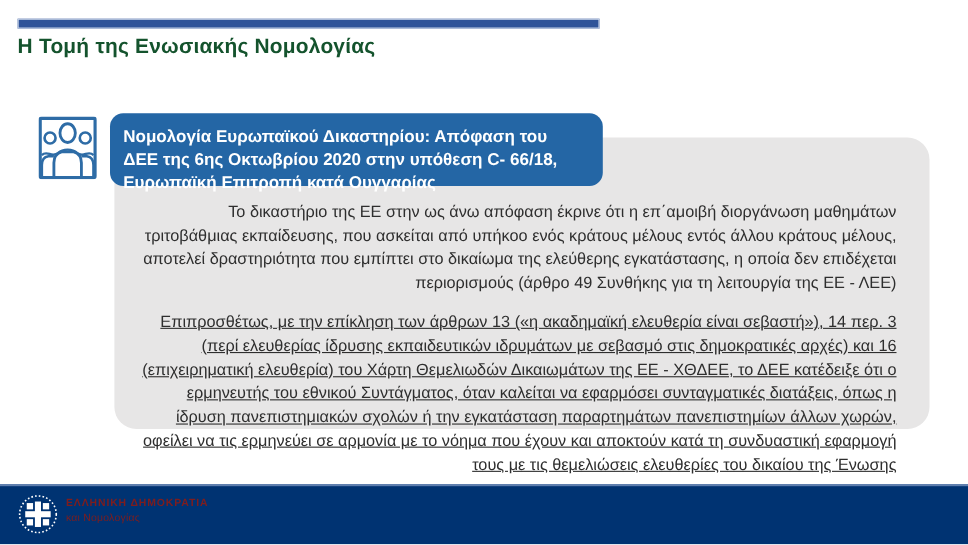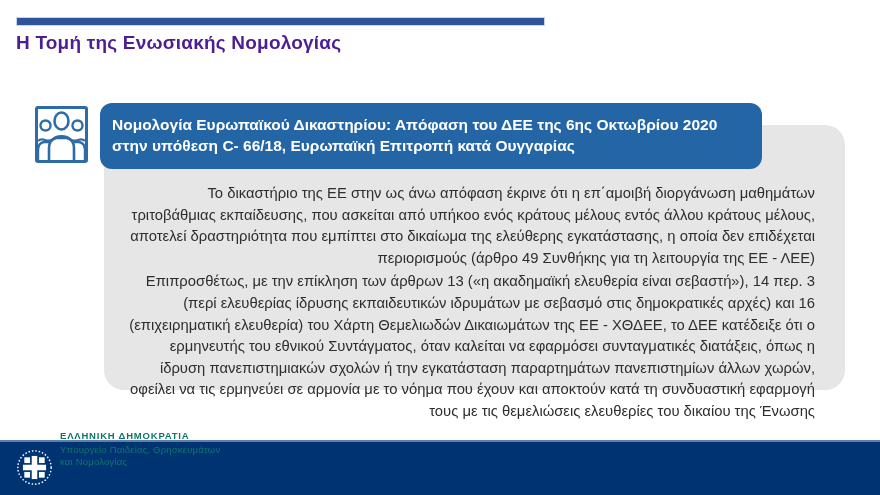--- a/index.html
+++ b/index.html
@@ -18,73 +18,73 @@
     width: 529px; height: 9px;
     background: #2F5499;
     border: 1px solid #c9d4e8;
   }
   .slide-title {
     position: absolute;
     left: 16px; top: 32px;
     width: 700px;
     font-size: 19px;
     font-weight: bold;
-    color: #4c1d95;
+    color: #14532d;
     letter-spacing: 0.2px;
   }
   .people-icon-box {
     position: absolute;
     left: 35px; top: 106px;
     width: 53px; height: 57px;
   }
   .content-box {
     position: absolute;
     left: 104px; top: 125px;
     width: 741px; height: 265px;
     background: #E7E6E6;
     border-radius: 20px;
   }
   .header-box {
     position: absolute;
     left: 100px; top: 103px;
-    width: 662px; height: 66px;
+    width: 448px; height: 66px;
     background: #2466A5;
     border-radius: 12px;
     color: #ffffff;
     font-weight: bold;
     font-size: 15.5px;
     line-height: 21px;
     padding: 11px 26px 0 12px;
   }
   .body-text {
     position: absolute;
     left: 123px; top: 183px;
     width: 692px;
     color: #2e2e2e;
     font-size: 14.8px;
     line-height: 21.6px;
     text-align: right;
   }
-  .body-text p + p { margin-top: 2px; }
+  .body-text p + p { margin-top: 14px; text-decoration: underline; }
   .footer {
     position: absolute;
     left: 0; top: 440px;
     width: 880px; height: 55px;
     background: #003372;
     border-top: 2px solid #5f7fae;
   }
   .emblem {
     position: absolute;
     left: 16px; top: 449px;
     width: 37px; height: 37px;
   }
   .footer-text {
     position: absolute;
-    left: 60px; top: 430px;
-    color: #0f766e;
+    left: 60px; top: 452px;
+    color: #7f1d1d;
   }
   .footer-org {
     font-size: 9.5px;
     font-weight: bold;
     letter-spacing: 0.8px;
     margin-bottom: 3px;
   }
   .footer-line {
     font-size: 9.5px;
     line-height: 12px;
@@ -133,17 +133,16 @@
       <rect x="7.5" y="17" width="25" height="6" fill="#ffffff"></rect>
       <rect x="9" y="9" width="6.2" height="6.2" fill="#ffffff"></rect>
       <rect x="24.8" y="9" width="6.2" height="6.2" fill="#ffffff"></rect>
       <rect x="9" y="24.8" width="6.2" height="6.2" fill="#ffffff"></rect>
       <rect x="24.8" y="24.8" width="6.2" height="6.2" fill="#ffffff"></rect>
     </svg>
   </div>
 
   <div class="footer-text">
     <div class="footer-org">ΕΛΛΗΝΙΚΗ ΔΗΜΟΚΡΑΤΙΑ</div>
-    <div class="footer-line">Υπουργείο Παιδείας, Θρησκευμάτων</div>
     <div class="footer-line">και Νομολογίας</div>
   </div>
 
 </div>
 
 </body></html>

